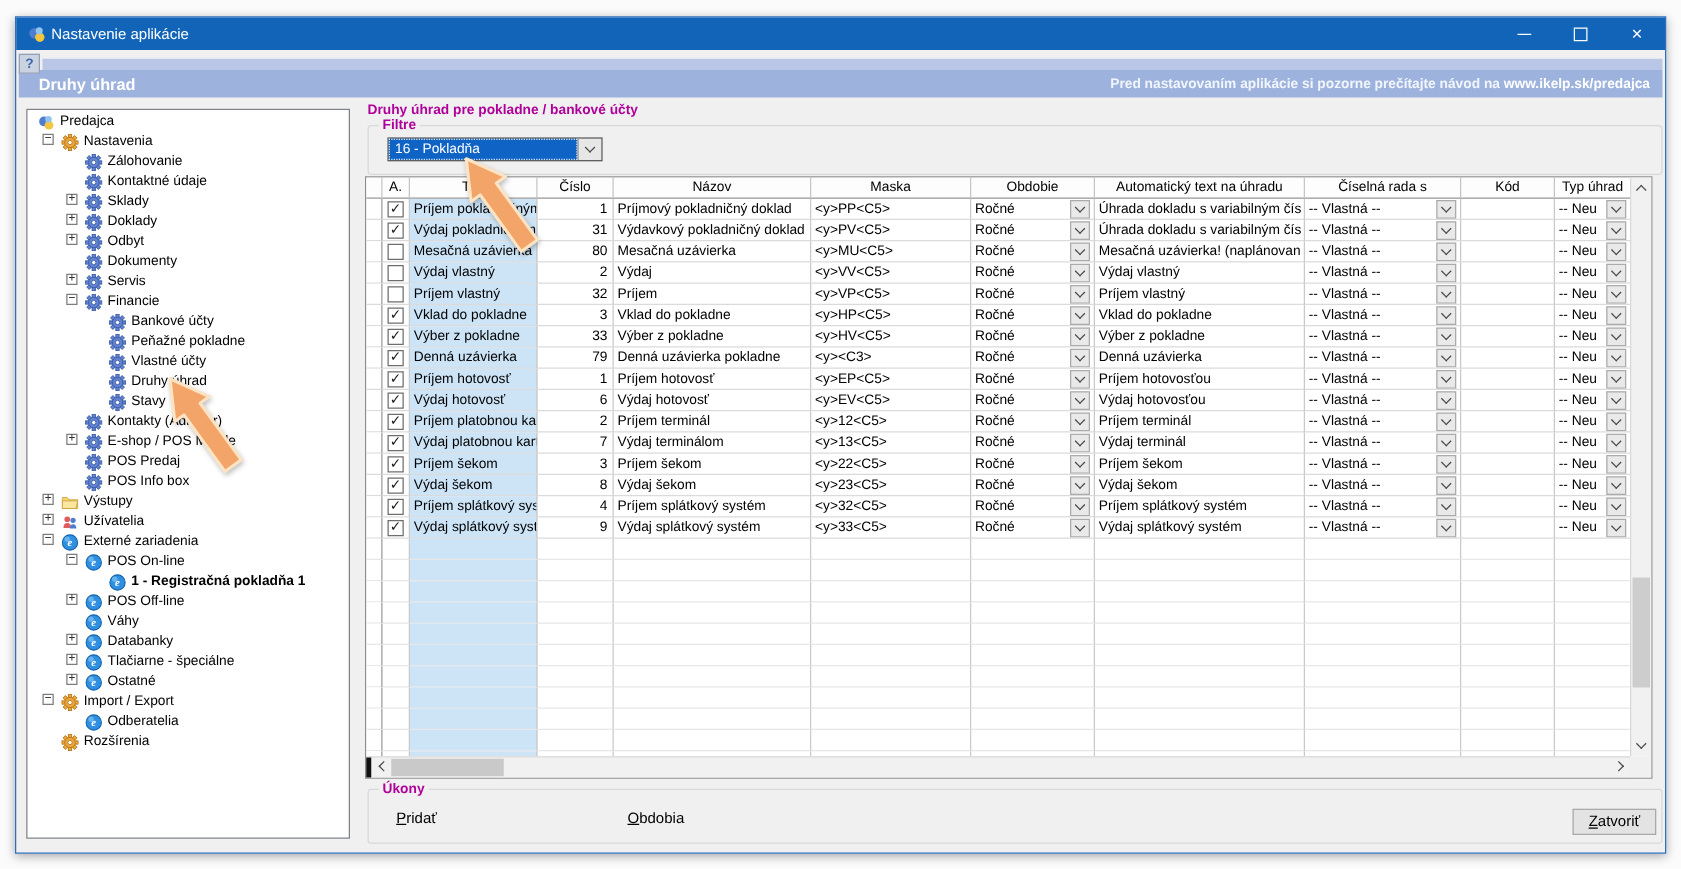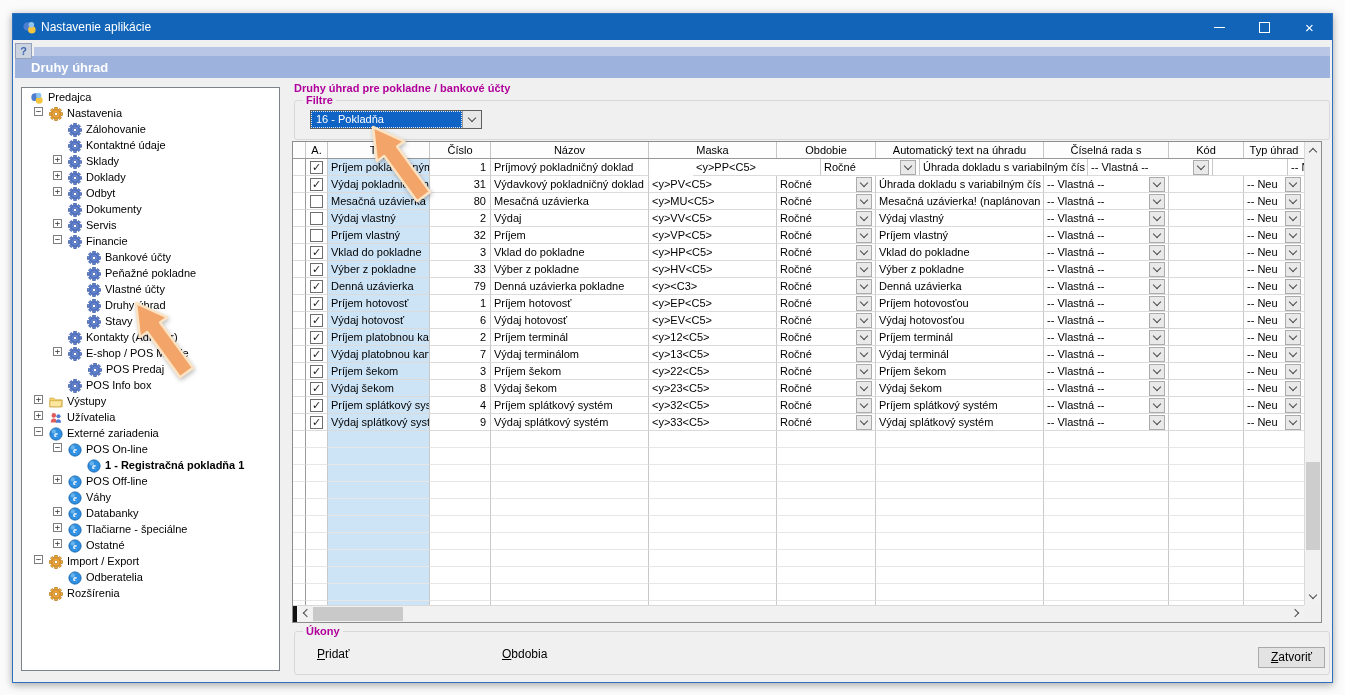--- a/index.html
+++ b/index.html
@@ -94,20 +94,21 @@
         </span>
       <span class="cbtn glyph-close">×</span>
     </span>
   </div>
 
   <div class="helpbtn">?</div>
   <div class="helpstrip"></div>
 
   <div class="band">
     <span class="band-title">Druhy úhrad</span>
+    <span class="band-hint"><span>Pred nastavovaním aplikácie si pozorne prečítajte návod na </span><b>www.ikelp.sk/predajca</b></span>
   </div>
 
   <div class="treepanel">
       <div class="trow" style="padding-left: 8px;">
         <span class="ticonwrap">
           <svg viewBox="0 0 16 16">
             <circle cx="6" cy="7" r="4.5" fill="#4f7ed0"></circle>
             <circle cx="10.5" cy="10.5" r="4" fill="#f4c63f"></circle>
             <circle cx="10" cy="5" r="3" fill="#8fc5ee"></circle>
           </svg>
@@ -354,21 +355,21 @@
               <rect x="-1.7" y="-8.4" width="3.4" height="16.8" transform="rotate(45)"></rect>
               <rect x="-1.7" y="-8.4" width="3.4" height="16.8" transform="rotate(90)"></rect>
               <rect x="-1.7" y="-8.4" width="3.4" height="16.8" transform="rotate(135)"></rect>
               <circle r="5.4"></circle>
             </g>
             <circle r="2.2" fill="#fff" stroke="#3b5aa6" stroke-width="0.9"></circle>
           </svg>
         </span>
         <span>E-shop / POS Mobile</span>
       </div>
-      <div class="trow" style="padding-left: 66px;">
+      <div class="trow" style="padding-left: 46px;">
         <span class="ticonwrap">
           <svg viewBox="-9 -9 18 18">
             <g fill="#6283cf" stroke="#3b5aa6" stroke-width="0.9">
               <rect x="-1.7" y="-8.4" width="3.4" height="16.8"></rect>
               <rect x="-1.7" y="-8.4" width="3.4" height="16.8" transform="rotate(45)"></rect>
               <rect x="-1.7" y="-8.4" width="3.4" height="16.8" transform="rotate(90)"></rect>
               <rect x="-1.7" y="-8.4" width="3.4" height="16.8" transform="rotate(135)"></rect>
               <circle r="5.4"></circle>
             </g>
             <circle r="2.2" fill="#fff" stroke="#3b5aa6" stroke-width="0.9"></circle>
@@ -571,21 +572,21 @@
         </div>
       <div class="gbody" id="grid-body">
           <div class="trowd">
             <span class="td selc" style="width: 13px;"></span>
             <span class="td cbc" style="width: 22px;">
               <span class="cb">✓</span>
             </span>
             <span class="td typcell" style="width: 102px;">Príjem pokladničným d</span>
             <span class="td num" style="width: 61px;">1</span>
             <span class="td" style="width: 158px;">Príjmový pokladničný doklad</span>
-            <span class="td" style="width: 128px; margin-left: 44px;">&lt;y&gt;PP&lt;C5&gt;</span>
+            <span class="td" style="width: 128px;">&lt;y&gt;PP&lt;C5&gt;</span>
             <span class="td dd" style="width: 99px;">
               <span class="ddtext">Ročné</span>
               <span class="ddbtn">
                 <span class="chev"></span>
               </span>
             </span>
             <span class="td" style="width: 168px;">Úhrada dokladu s variabilným čís</span>
             <span class="td dd" style="width: 125px;">
               <span class="ddtext">-- Vlastná --</span>
               <span class="ddbtn">

